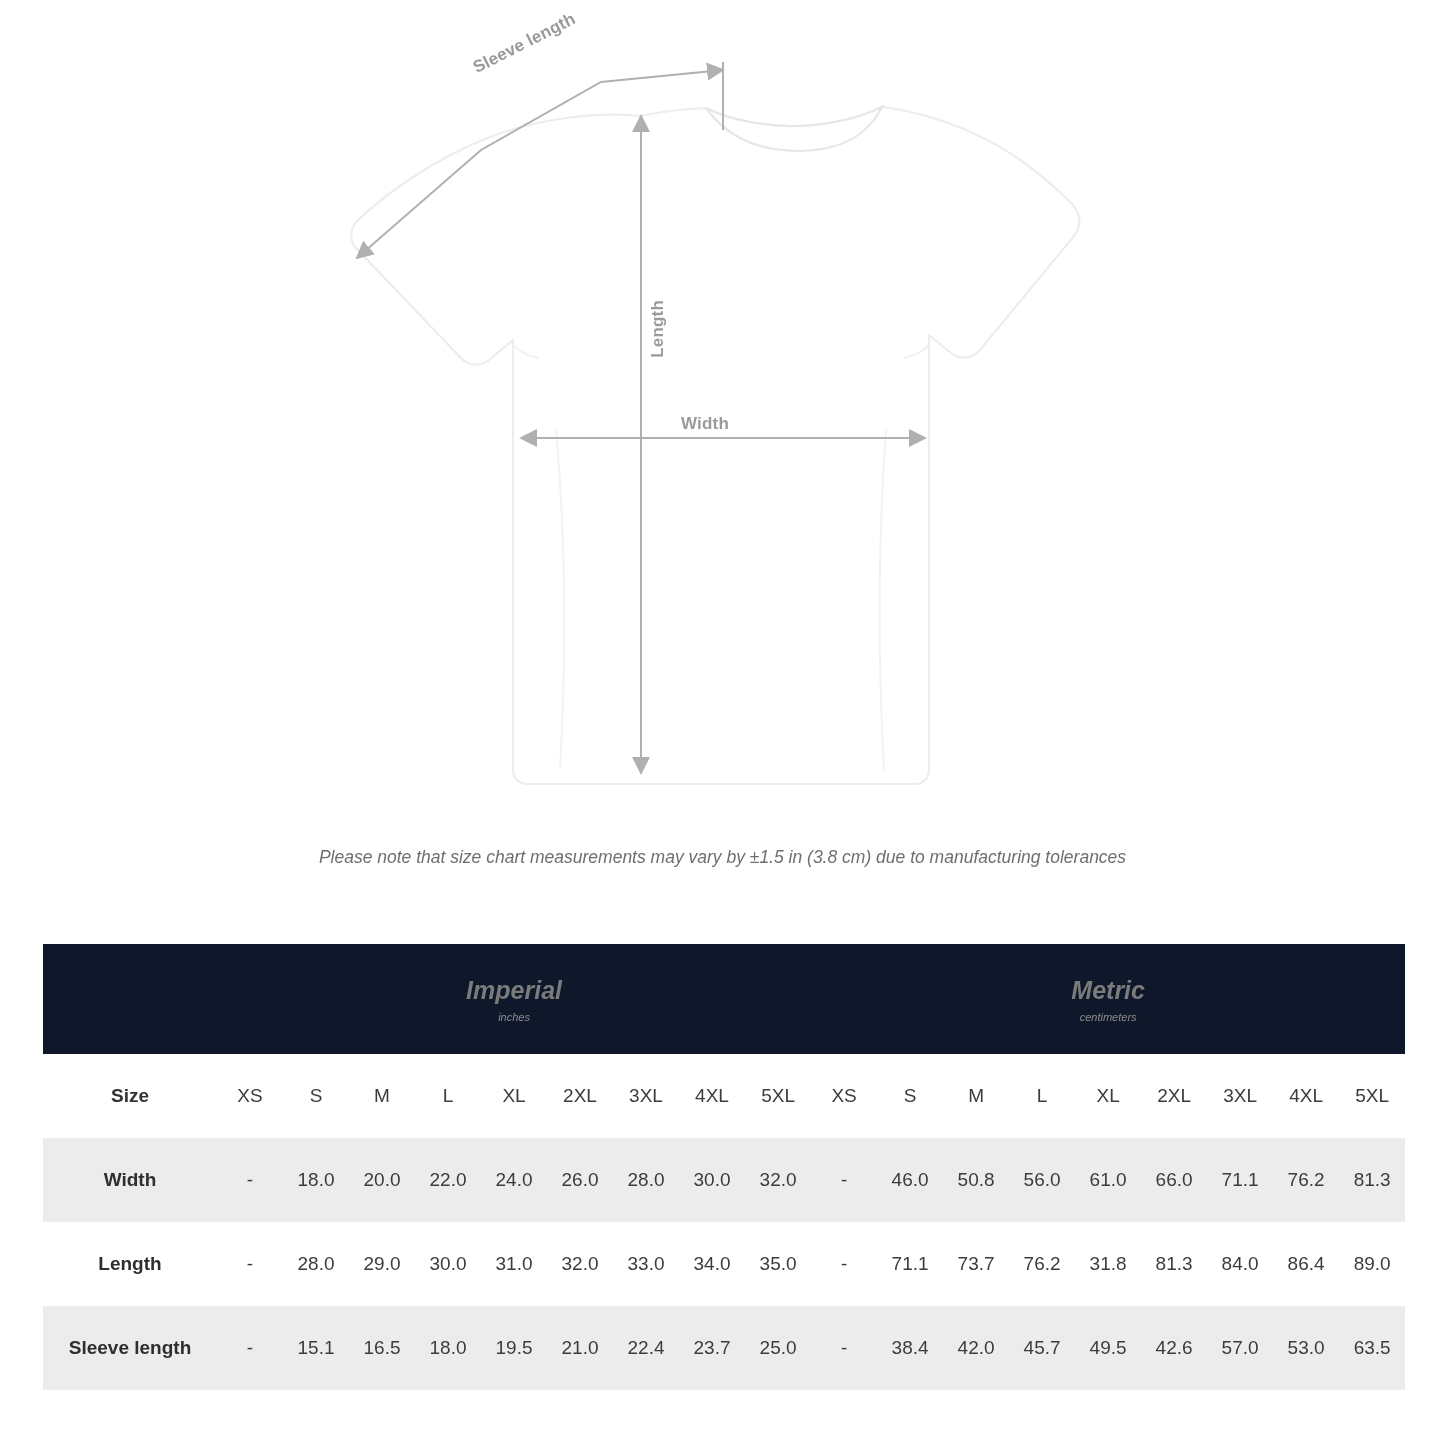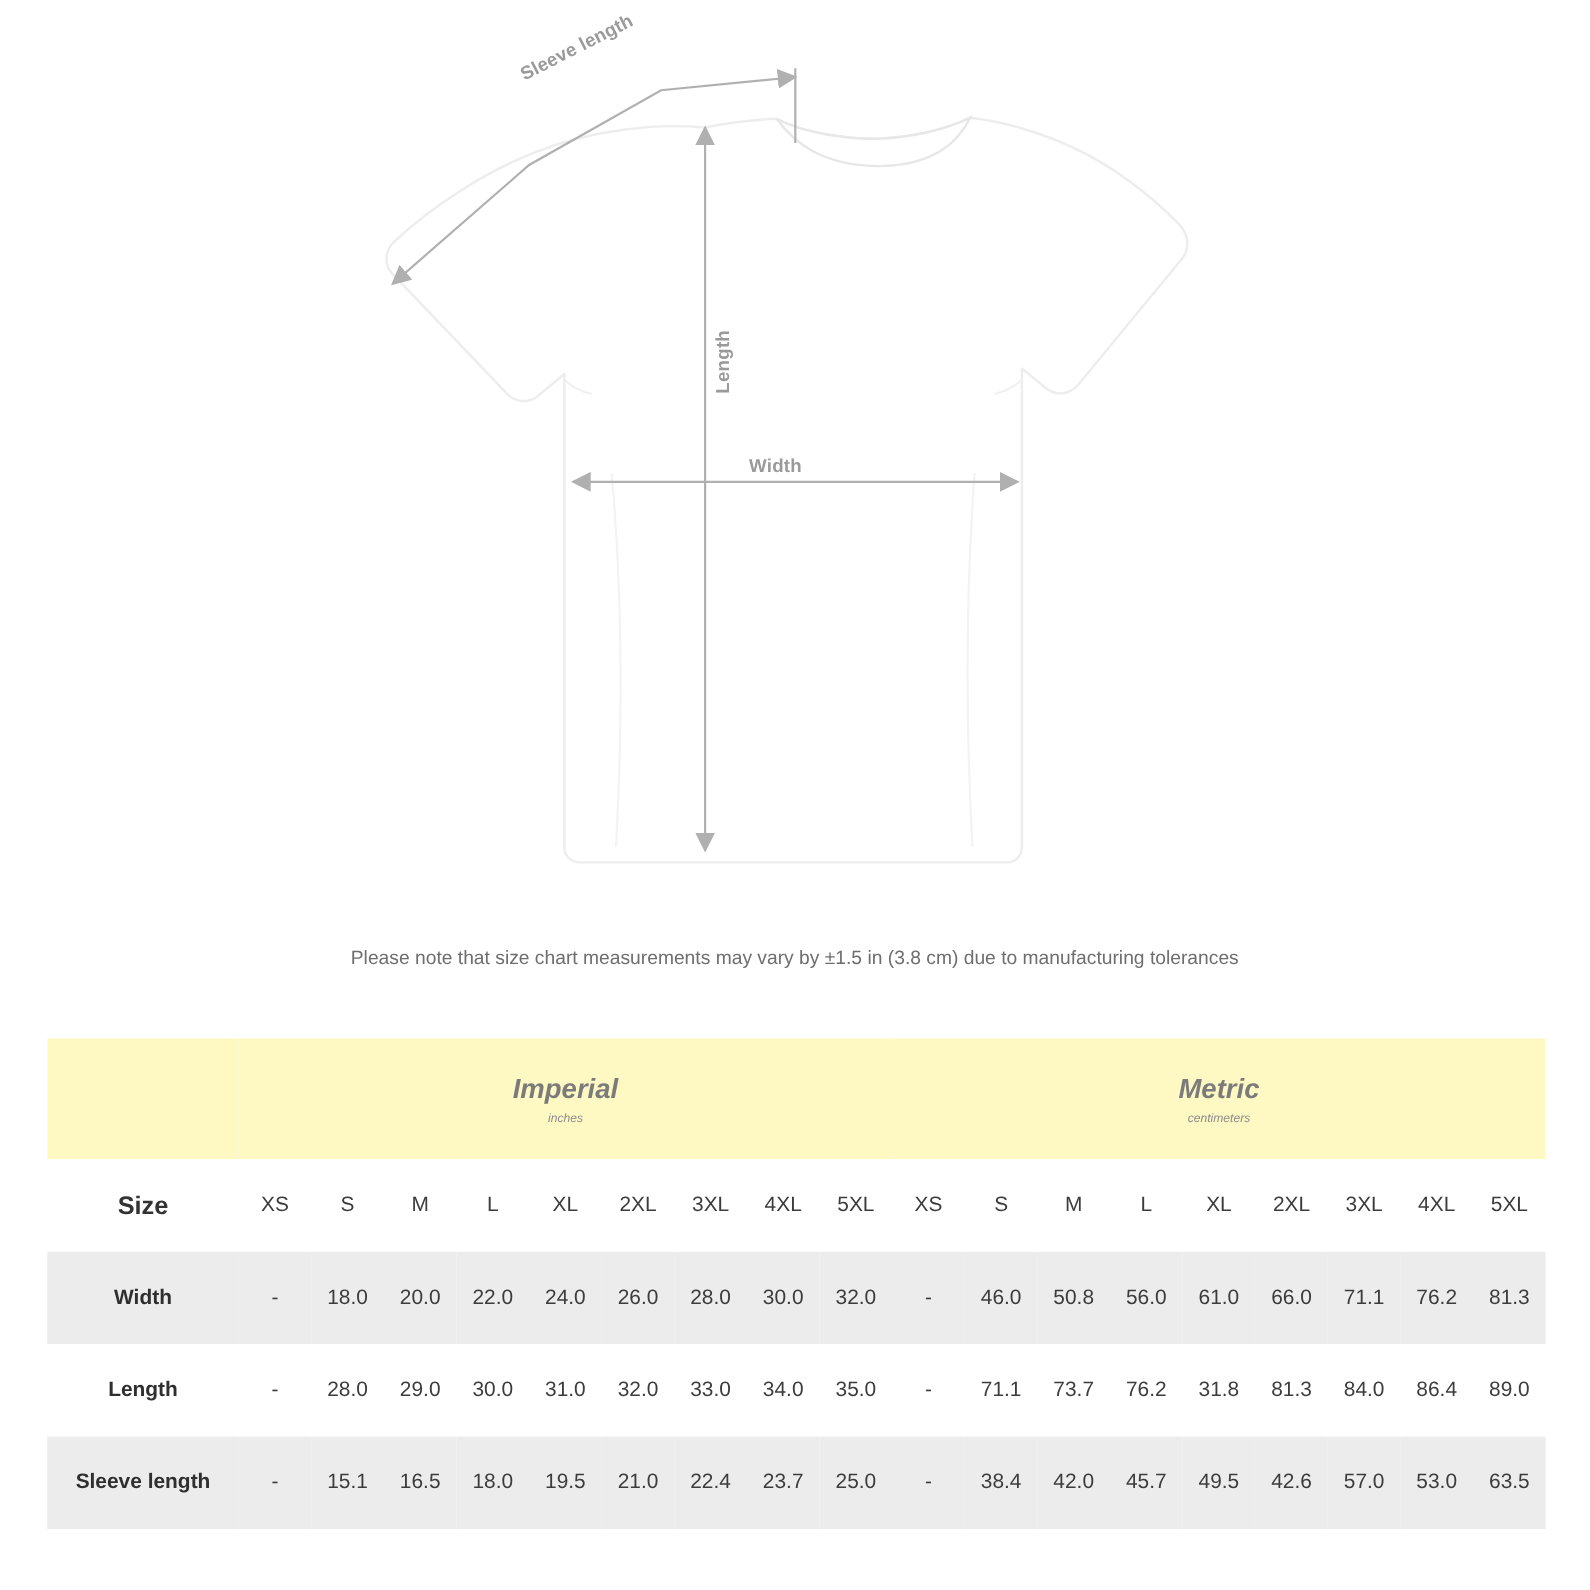--- a/index.html
+++ b/index.html
@@ -54,42 +54,43 @@
     text-align: center;
   }
   #chart-title {
     font-size: 29px;
     font-weight: bold;
     color: #222222;
     margin: 0;
     line-height: 1.2;
   }
   #chart-note {
-    margin-top: 14px;
+    margin-top: 1px;
     font-size: 17.5px;
+    font-style: italic;
     color: #6e6e6e;
   }
 
   
   #size-table-wrap {
     position: absolute;
     left: 43px; top: 944px;
     width: 1360px;
   }
   table.size-table {
     width: 100%;
     border-collapse: collapse;
     table-layout: fixed;
   }
   table.size-table td, table.size-table th {
     border: none;
     padding: 0;
   }
   .unit-header-cell {
-    background: #fef9c3;
+    background: #0f172a;
     height: 110px;
     text-align: center;
     vertical-align: middle;
   }
   .unit-name {
     font-size: 25px;
     font-weight: bold;
     font-style: italic;
     color: #7b7b7b;
     line-height: 1.25;
@@ -103,21 +104,21 @@
   .row-size td {
     height: 84px;
     text-align: center;
     vertical-align: middle;
     font-size: 19px;
     color: #3c3c3c;
     background: #ffffff;
   }
   .row-size td.rowlabel {
     font-weight: bold;
-    font-size: 23px;
+    font-size: 19px;
     color: #333333;
   }
   .row-shaded td { background: #ececec; }
   .row-white td { background: #ffffff; }
   .row-data td {
     height: 84px;
     text-align: center;
     vertical-align: middle;
     font-size: 19px;
     color: #3c3c3c;

